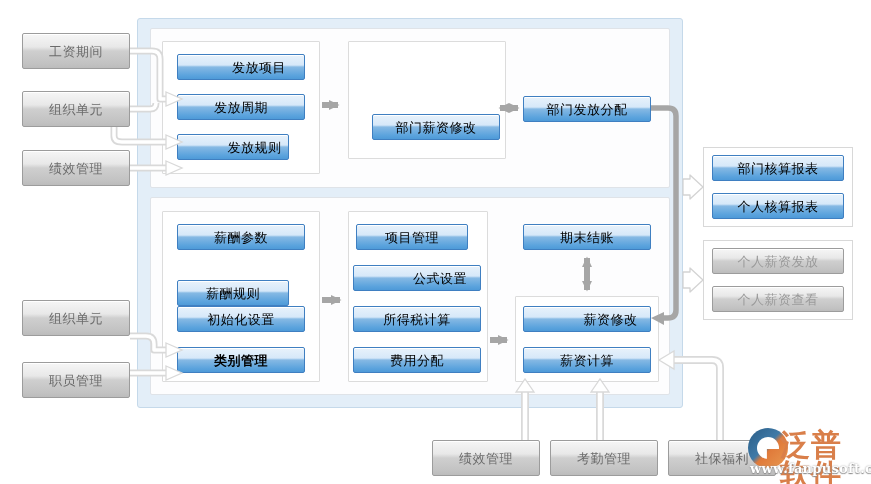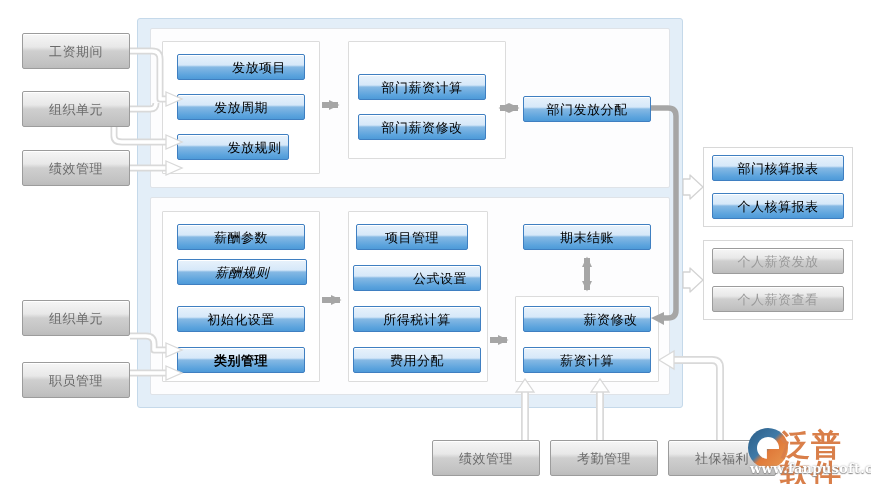--- a/index.html
+++ b/index.html
@@ -148,31 +148,30 @@
   <div class="abs section-panel" style="left:150px; top:28px; width:520px; height:160px;"></div>
 
   <div class="abs group-box" style="left:162px; top:41px; width:158px; height:133px;"></div>
 
   <div class="abs btn-blue" style="left:177px; top:54px; width:128px; height:26px;padding-left:36px;">发放项目</div>
   <div class="abs btn-blue" style="left:177px; top:94px; width:128px; height:26px;">发放周期</div>
   <div class="abs btn-blue" style="left:177px; top:134px; width:112px; height:26px;padding-left:43px;">发放规则</div>
 
   <div class="abs group-box" style="left:348px; top:41px; width:158px; height:118px;"></div>
 
-  <div class="abs btn-blue" style="left:358px; top:74px; width:128px; height:26px;">部门薪资计算</div>
-  <div class="abs btn-blue" style="left:358px; top:114px; width:128px; height:26px;text-align:right;">部门薪资修改</div>
+  <div class="abs btn-blue" style="left:372px; top:114px; width:128px; height:26px;text-align:right;">部门薪资修改</div>
 
   <div class="abs btn-blue" style="left:523px; top:96px; width:128px; height:26px;">部门发放分配</div>
 
   <div class="abs section-panel" style="left:150px; top:197px; width:520px; height:198px;"></div>
 
   <div class="abs group-box" style="left:162px; top:211px; width:158px; height:171px;"></div>
 
   <div class="abs btn-blue" style="left:177px; top:224px; width:128px; height:26px;">薪酬参数</div>
-  <div class="abs btn-blue" style="left:177px; top:259px; width:130px; height:26px;font-style:italic;">薪酬规则</div>
+  <div class="abs btn-blue" style="left:177px; top:280px; width:112px; height:26px;">薪酬规则</div>
   <div class="abs btn-blue" style="left:177px; top:306px; width:128px; height:26px;">初始化设置</div>
   <div class="abs btn-blue" style="left:177px; top:347px; width:128px; height:26px;font-weight:bold;">类别管理</div>
 
   <div class="abs group-box" style="left:348px; top:211px; width:140px; height:171px;"></div>
 
   <div class="abs btn-blue" style="left:356px; top:224px; width:112px; height:26px;">项目管理</div>
   <div class="abs btn-blue" style="left:353px; top:265px; width:128px; height:26px;padding-left:46px;">公式设置</div>
   <div class="abs btn-blue" style="left:353px; top:306px; width:128px; height:26px;">所得税计算</div>
   <div class="abs btn-blue" style="left:353px; top:347px; width:128px; height:26px;">费用分配</div>
 

